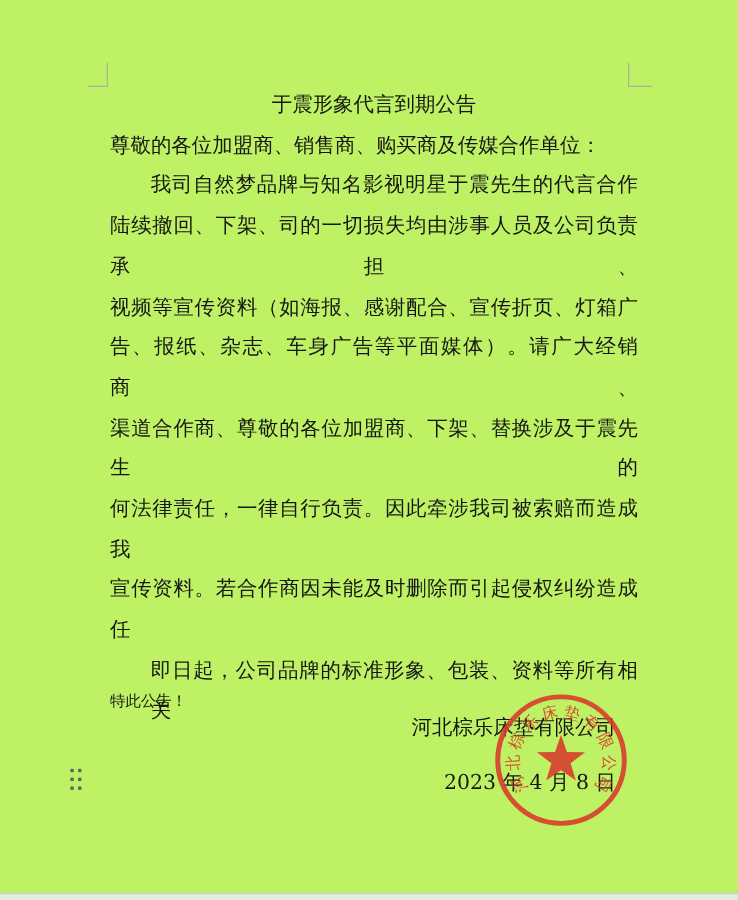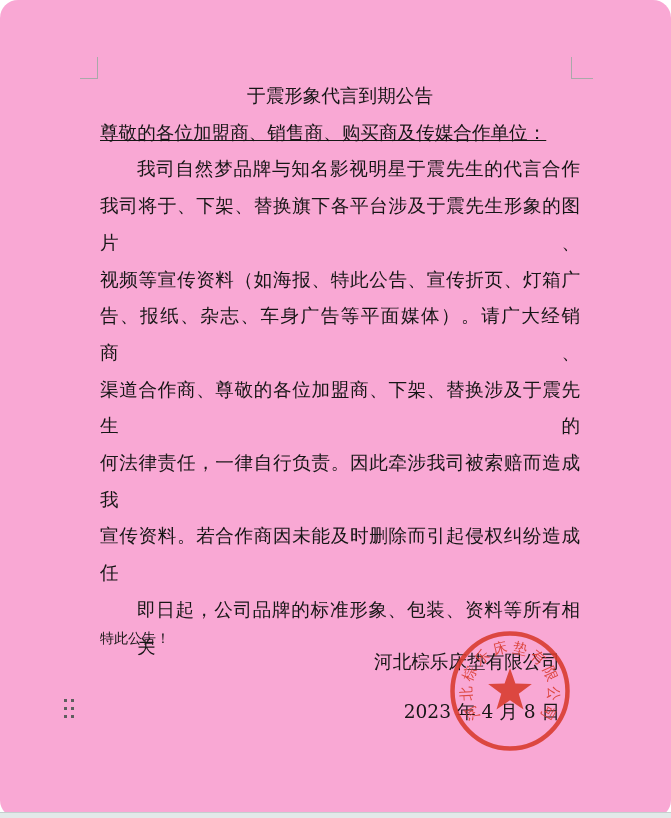--- a/index.html
+++ b/index.html
@@ -4,40 +4,40 @@
 <style>
   html, body { margin: 0; padding: 0; }
   body {
     width: 671px; height: 818px;
     background: #ffffff;
     position: relative;
     overflow: hidden;
     font-family: "DejaVu Serif", "Liberation Serif", serif;
     color: #161616;
   }
-  .page { position: absolute; inset: 0; background: #f9a8d4; border-radius: 18px; }
+  .page { position: absolute; inset: 0; background: #bef264; }
 
   
   .crop-mark { position: absolute; top: 57px; width: 17px; height: 21px; }
   .crop-mark.tl { left: 80px; border-right: 1px solid #a9a9a9; border-bottom: 1px solid #a9a9a9; }
   .crop-mark.tr { left: 571px; width: 21px; border-left: 1px solid #a9a9a9; border-bottom: 1px solid #a9a9a9; }
 
   
   .doc {
     position: absolute; left: 100px; top: 78px; width: 480px;
     font-size: 18.6px; line-height: 36.7px;
     letter-spacing: 0;
   }
   .title { text-align: center; white-space: nowrap; }
   .line {
     text-align: justify;
     text-align-last: justify;
     text-justify: inter-character;
   }
-  .line.noj { text-align-last: left; text-decoration: underline; }
+  .line.noj { text-align-last: left; }
   .line.indent { padding-left: 37px; }
 
   .closing {
     position: absolute; left: 100px; top: 620px;
     font-size: 14px; line-height: 36.7px; white-space: nowrap;
   }
   .sign {
     position: absolute; right: 111px;
     font-size: 18.6px; line-height: 36.7px; white-space: nowrap;
     text-align: right;
@@ -76,22 +76,22 @@
 
 <div class="page">
 
   <div class="crop-mark tl"></div>
   <div class="crop-mark tr"></div>
 
   <div class="doc">
     <div class="title">于震形象代言到期公告</div>
     <div class="line noj">尊敬的各位加盟商、销售商、购买商及传媒合作单位：</div>
     <div class="line indent">我司自然梦品牌与知名影视明星于震先生的代言合作</div>
-    <div class="line">我司将于、下架、替换旗下各平台涉及于震先生形象的图片、</div>
-    <div class="line">视频等宣传资料（如海报、特此公告、宣传折页、灯箱广</div>
+    <div class="line">陆续撤回、下架、司的一切损失均由涉事人员及公司负责承担、</div>
+    <div class="line">视频等宣传资料（如海报、感谢配合、宣传折页、灯箱广</div>
     <div class="line">告、报纸、杂志、车身广告等平面媒体）。请广大经销商、</div>
     <div class="line">渠道合作商、尊敬的各位加盟商、下架、替换涉及于震先生的</div>
     <div class="line">何法律责任，一律自行负责。因此牵涉我司被索赔而造成我</div>
     <div class="line">宣传资料。若合作商因未能及时删除而引起侵权纠纷造成任</div>
     <div class="line indent">即日起，公司品牌的标准形象、包装、资料等所有相关</div>
 
   </div>
 
   <div class="closing">特此公告！</div>
 

